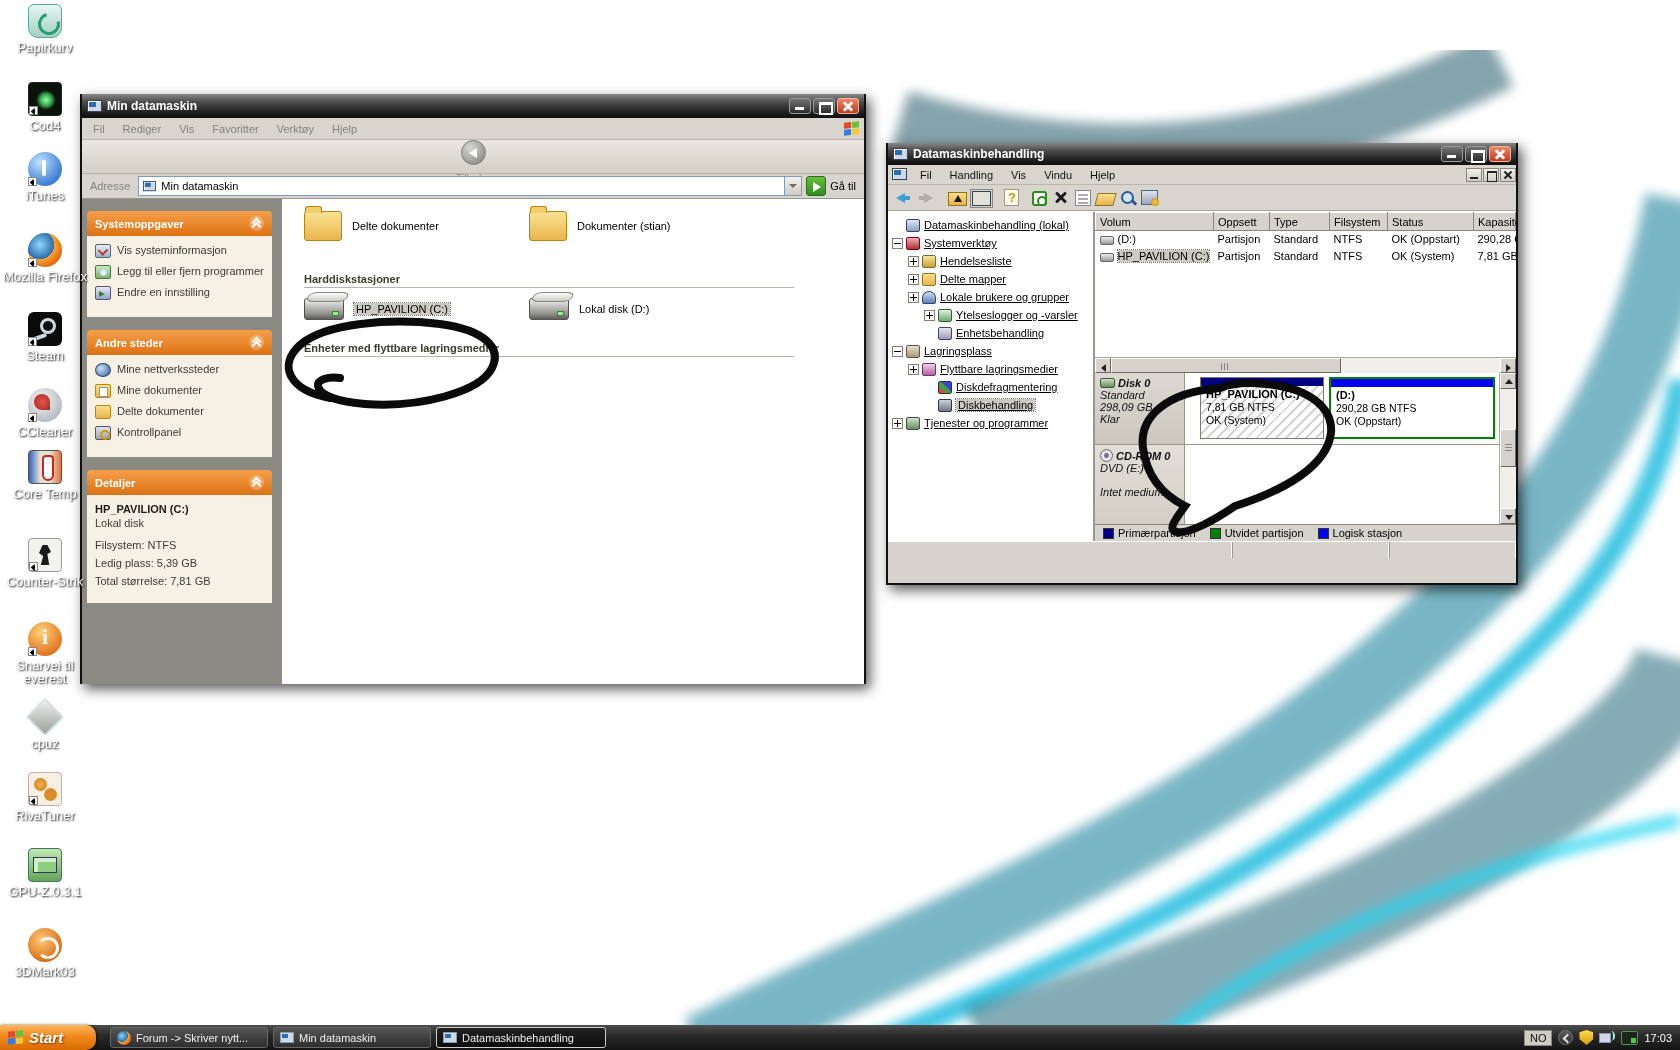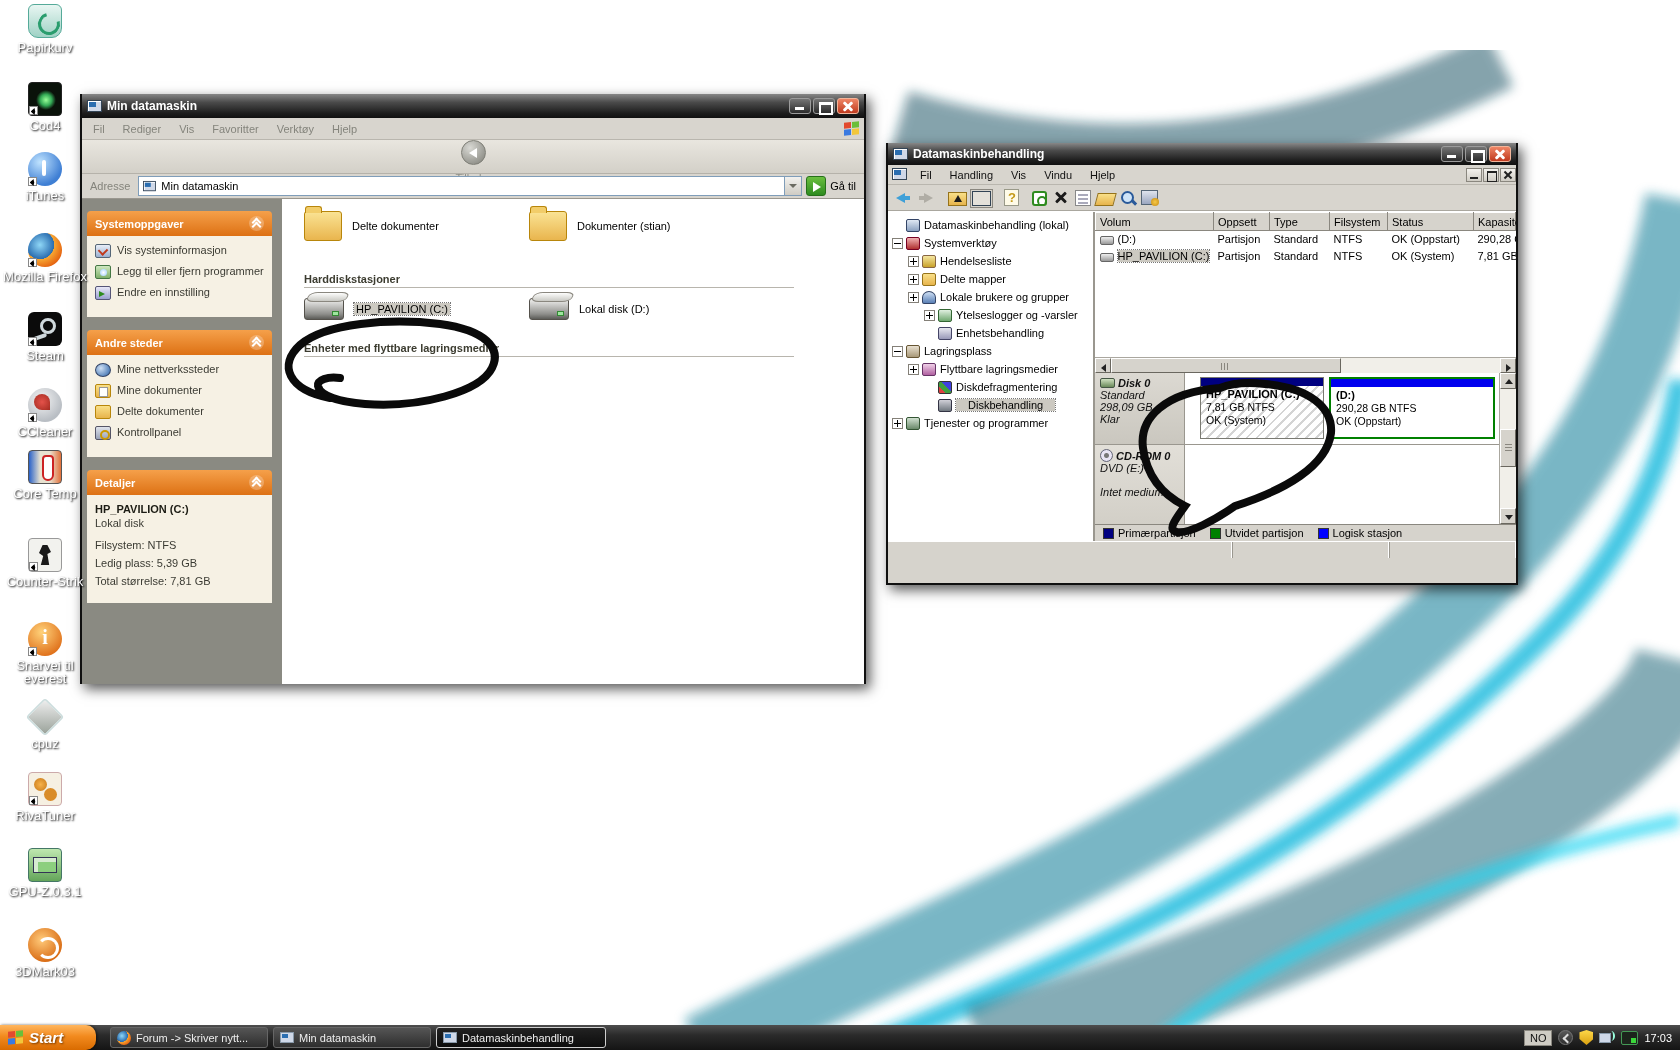--- a/index.html
+++ b/index.html
@@ -166,40 +166,40 @@
   .mt-config { width:17px; height:15px; background:linear-gradient(#dfe4ee,#9aa6c0); border:1px solid #567; position:relative; }
   .mt-config::after { content:""; position:absolute; right:-2px; bottom:-2px; width:8px; height:8px; background:radial-gradient(circle,#f7c948,#c58a12); border-radius:50%; }
   .pressed { outline:1px solid #8a877f; outline-offset:1px; background:#e4e1da; }
   .mdi-btns { margin-left:auto; display:flex; gap:1px; }
   .mdi-btn { width:16px; height:14px; background:linear-gradient(#f4f2ee,#cfccc4); border:1px solid #8a877f; position:relative; }
   .mdi-btn.m::after { content:""; position:absolute; left:3px; bottom:2px; width:8px; height:2px; background:#222; }
   .mdi-btn.x::before, .mdi-btn.x::after { content:""; position:absolute; left:2px; top:5px; width:10px; height:2px; background:#222; }
   .mdi-btn.x::before { transform:rotate(45deg); } .mdi-btn.x::after { transform:rotate(-45deg); }
   .mdi-btn.mx::after { content:""; position:absolute; left:3px; top:2px; width:8px; height:8px; border:1px solid #222; border-top-width:2px; }
   .mgmt-body { display:flex; height:330px; border-top:1px solid #fff; }
-  .tree-pane { width:207px; background:#fff; border-right:2px solid #9a978f; overflow:hidden; padding-top:4px; font-size:11px; }
+  .tree-pane { width:207px; background:#fff; border-right:2px solid #9a978f; overflow:hidden; padding-top:4px; font-size:11px;text-decoration:underline; }
   .trow { display:flex; align-items:center; height:18px; white-space:nowrap; color:#000; }
   .texp { width:11px; height:11px; border:1px solid #848078; background:#fff; position:relative; margin-right:3px; flex:0 0 auto; }
   .texp::after { content:""; position:absolute; left:1px; top:4px; width:7px; height:1px; background:#000; }
   .texp.plus::before { content:""; position:absolute; left:4px; top:1px; width:1px; height:7px; background:#000; }
   .texp.none { visibility:hidden; }
   .ticon13 { width:14px; height:13px; margin-right:4px; flex:0 0 auto; border-radius:2px; }
   .tc-computer { background:linear-gradient(#dfe8f4,#8aa0c0); border:1px solid #346; }
   .tc-toolbox { background:linear-gradient(#f0b0b0,#b03030); border:1px solid #702; }
   .tc-log { background:linear-gradient(#f5e6a0,#c9a22a); border:1px solid #864; }
   .tc-sharedfolder { background:linear-gradient(#f9e089,#e7b44c); border:1px solid #96731a; }
   .tc-users { background:linear-gradient(#cfe0f5,#5a80b5); border:1px solid #346; border-radius:50% 50% 2px 2px; }
   .tc-perf { background:linear-gradient(#e0f0e0,#70a870); border:1px solid #363; }
   .tc-devmgr { background:linear-gradient(#e8e8f0,#9898b8); border:1px solid #446; }
   .tc-storage { background:linear-gradient(#e8e0d0,#a89878); border:1px solid #653; }
   .tc-removable { background:linear-gradient(#f0d0e8,#b060a0); border:1px solid #636; }
   .tc-defrag { background:linear-gradient(45deg,#e04040 0 30%, #40a040 30% 60%, #4040e0 60%); border:1px solid #333; }
   .tc-diskmgmt { background:linear-gradient(#d0d0d8,#707880); border:1px solid #334; }
   .tc-services { background:linear-gradient(#d0e0d0,#6a8a6a); border:1px solid #353; }
-  .tlabel.sel { background:#ccc9c1; outline:1px dotted #777; padding:0 12px; }
+  .tlabel.sel { background:#ccc9c1; outline:1px dotted #777; padding:0 2px; }
   .right-pane { flex:1; display:flex; flex-direction:column; background:#fff; overflow:hidden; }
   .vol-table { width:100%; border-collapse:collapse; font-size:11px; table-layout:fixed; }
   .vol-table th { background:#d6d3cc; border-right:1px solid #8a877f; border-bottom:1px solid #8a877f; border-top:1px solid #fff; border-left:1px solid #fff; font-weight:normal; text-align:left; padding:1px 4px; height:18px; }
   .vol-table td { padding:1px 4px; height:17px; white-space:nowrap; overflow:hidden; }
   .vol-drive-ic { display:inline-block; width:14px; height:9px; background:linear-gradient(#eee,#999); border:1px solid #666; border-radius:2px; margin-right:4px; vertical-align:middle; }
   .selcell { background:#ccc9c1; outline:1px dotted #777; }
   .vol-rest { flex:1; background:#fff; }
   .hscroll { height:16px; background:#f1efe9; display:flex; border-top:1px solid #aaa79f; }
   .scr-btn { width:16px; height:100%; background:#d6d3cc; border:1px solid; border-color:#fff #6a675f #6a675f #fff; position:relative; flex:0 0 auto; }
   .scr-btn::after { content:""; position:absolute; left:5px; top:5px; }

